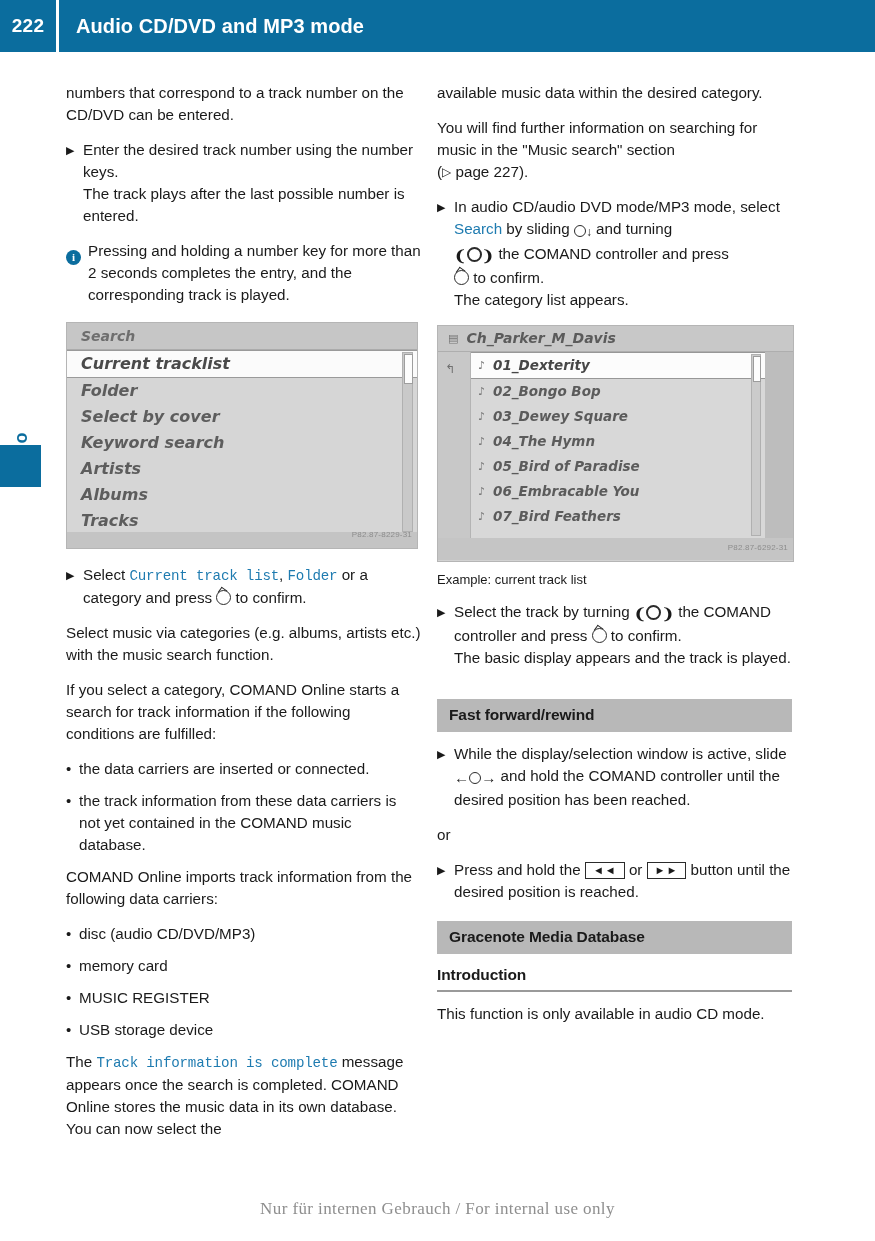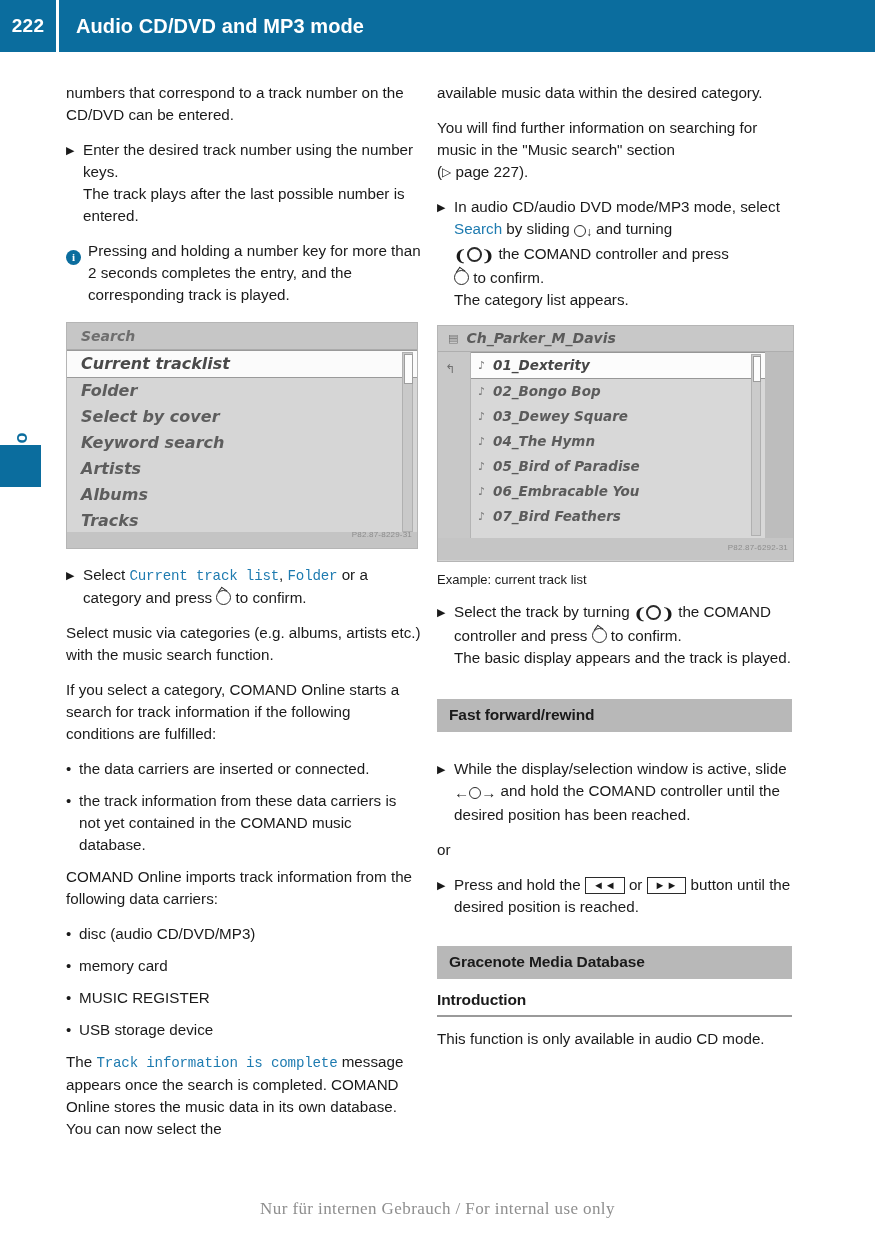--- a/index.html
+++ b/index.html
@@ -161,21 +161,21 @@
     padding-bottom: 4px;
     border-bottom: 2px solid #9a9a9a;
     letter-spacing: -0.1px;
   }
   .secbar {
     background: #b8b8b8;
     font-size: 15.5px;
     font-weight: bold;
     padding: 5px 0 6px 12px;
     letter-spacing: -0.1px;
-    margin-bottom: 26px;
+    margin-bottom: 11px;
   }
 
   .mono {
     font-family: "Liberation Mono", monospace;
     color: #1e7bb0;
     font-size: 14.2px;
     letter-spacing: -0.2px;
     text-align: right;
   }
   .blue { color: #1e7bb0; }
@@ -574,21 +574,21 @@
 
   <p class="para">or</p>
 
   <div class="step">
     <span class="marker">▶</span>
     <div class="body">
       <span>Press and hold the </span><span class="btnkey">◄◄</span><span> or </span><span class="btnkey">►►</span><span> button until the desired position is reached.</span>
     </div>
   </div>
 
-  <div class="secbar" style="margin-top:28px;margin-bottom:5px;">Gracenote Media Database</div>
+  <div class="secbar" style="margin-top:18px;margin-bottom:5px;">Gracenote Media Database</div>
 
   <h3 class="sub2">Introduction</h3>
 
   <p class="para" style="margin-top:11px;">This function is only available in audio CD mode.</p>
 
 </div>
 
 <div class="footer">Nur für internen Gebrauch / For internal use only</div>
 
 </body></html>

